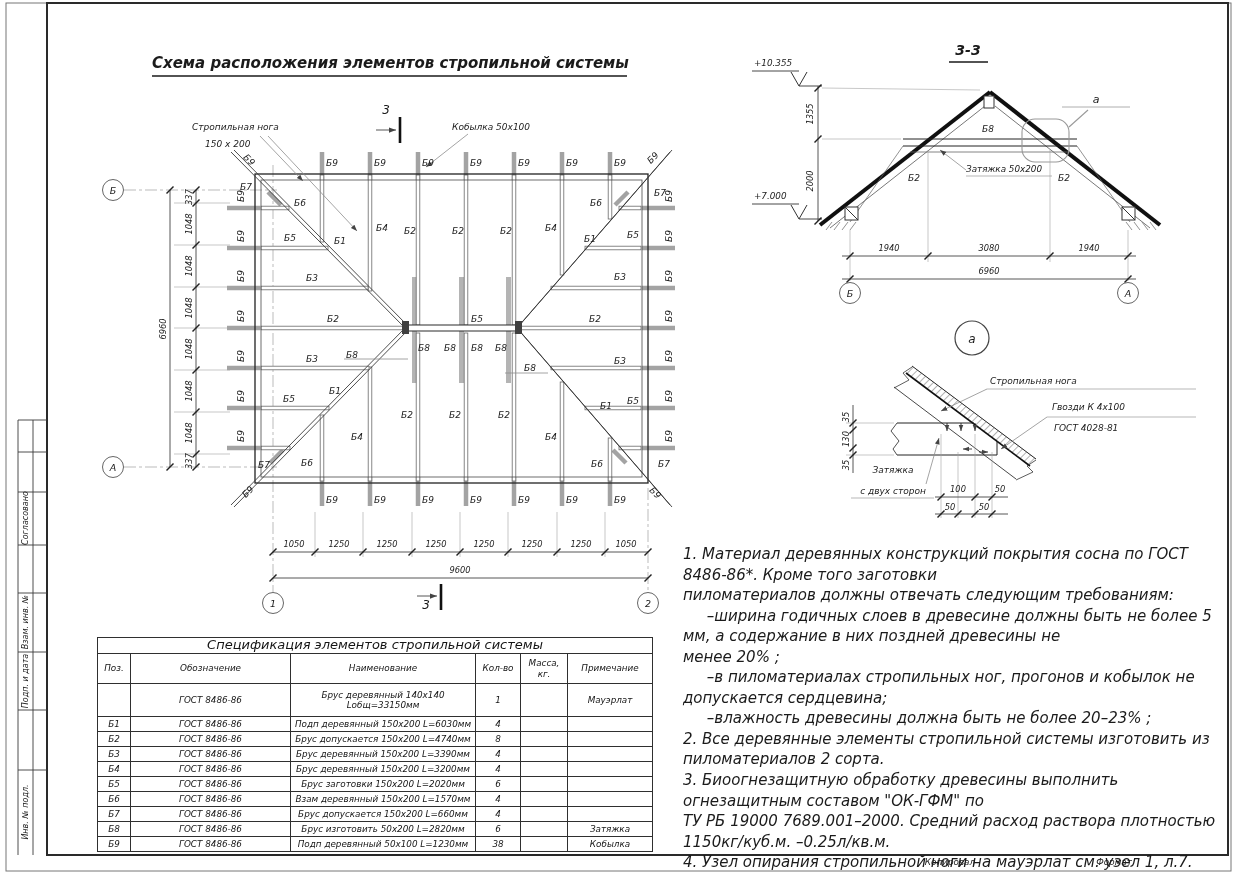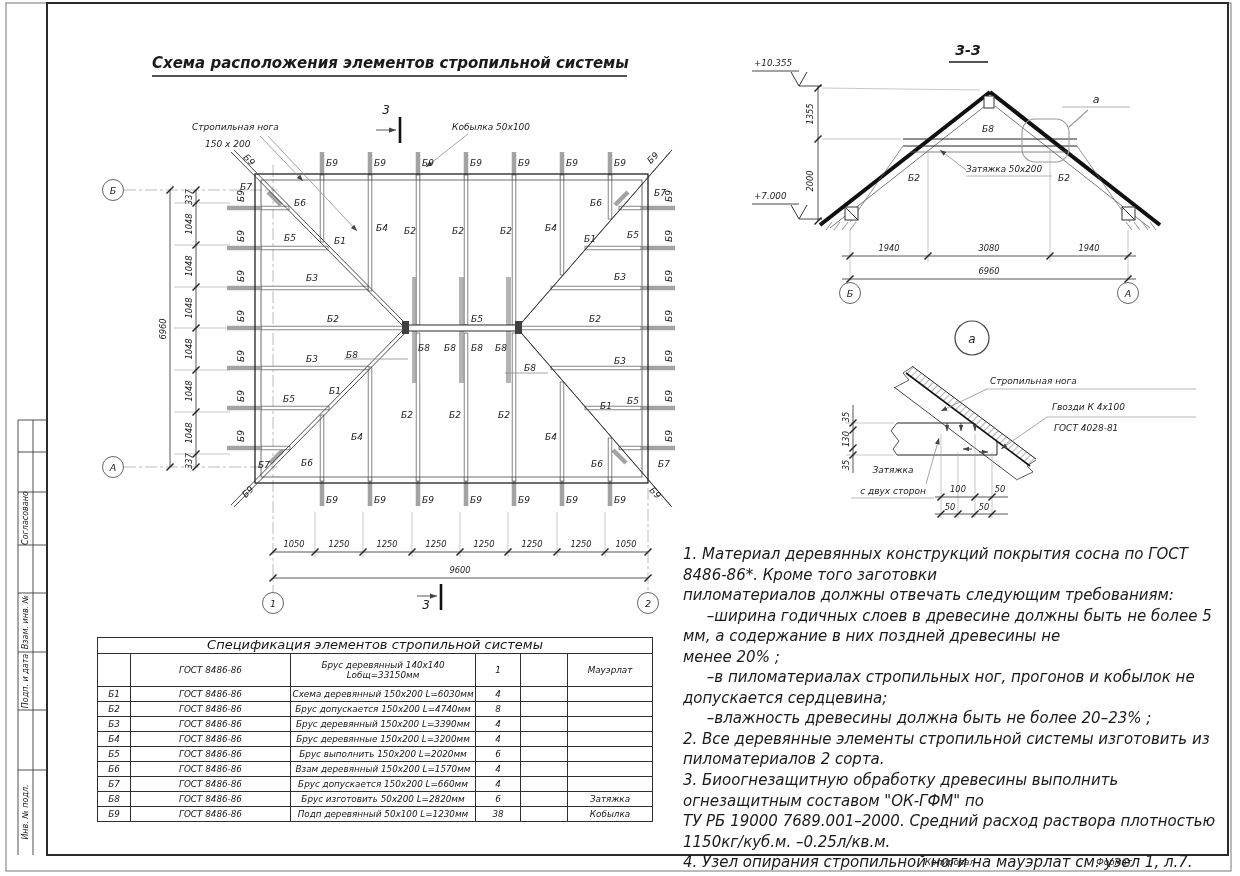--- a/index.html
+++ b/index.html
@@ -558,33 +558,42 @@
         <col style="width:160px">
         <col style="width:185px">
     <col style="width:45px">
         <col style="width:47px">
         <col style="width:85px">
   </colgroup>
   <tbody>
         <tr class="ttl">
           <td colspan="6">Спецификация элементов стропильной системы</td>
         </tr>
+  <tr class="hdr">
+    <td>Поз.</td>
+          <td>Обозначение</td>
+    <td>Наименование</td>
+          <td>Кол-во</td>
+    <td>Масса,
+кг.</td>
+          <td>Примечание</td>
+  </tr>
   <tr class="r0">
     <td></td>
           <td>ГОСТ 8486-86</td>
     <td>Брус деревянный 140х140
 Lобщ=33150мм</td>
           <td>1</td>
     <td></td>
           <td>Мауэрлат</td>
   </tr>
   <tr class="rr">
     <td>Б1</td>
           <td>ГОСТ 8486-86</td>
-    <td>Схема деревянный 150х200 L=6030мм</td>
+    <td>Подп деревянный 150х200 L=6030мм</td>
           <td>4</td>
     <td></td>
           <td></td>
   </tr>
   <tr class="rr">
     <td>Б2</td>
           <td>ГОСТ 8486-86</td>
     <td>Брус допускается 150х200 L=4740мм</td>
           <td>8</td>
     <td></td>
@@ -594,29 +603,29 @@
     <td>Б3</td>
           <td>ГОСТ 8486-86</td>
     <td>Брус деревянный 150х200 L=3390мм</td>
           <td>4</td>
     <td></td>
           <td></td>
   </tr>
   <tr class="rr">
     <td>Б4</td>
           <td>ГОСТ 8486-86</td>
-    <td>Брус деревянные 150х200 L=3200мм</td>
+    <td>Брус деревянный 150х200 L=3200мм</td>
           <td>4</td>
     <td></td>
           <td></td>
   </tr>
   <tr class="rr">
     <td>Б5</td>
           <td>ГОСТ 8486-86</td>
-    <td>Брус выполнить 150х200 L=2020мм</td>
+    <td>Брус заготовки 150х200 L=2020мм</td>
           <td>6</td>
     <td></td>
           <td></td>
   </tr>
   <tr class="rr">
     <td>Б6</td>
           <td>ГОСТ 8486-86</td>
     <td>Взам деревянный 150х200 L=1570мм</td>
           <td>4</td>
     <td></td>

